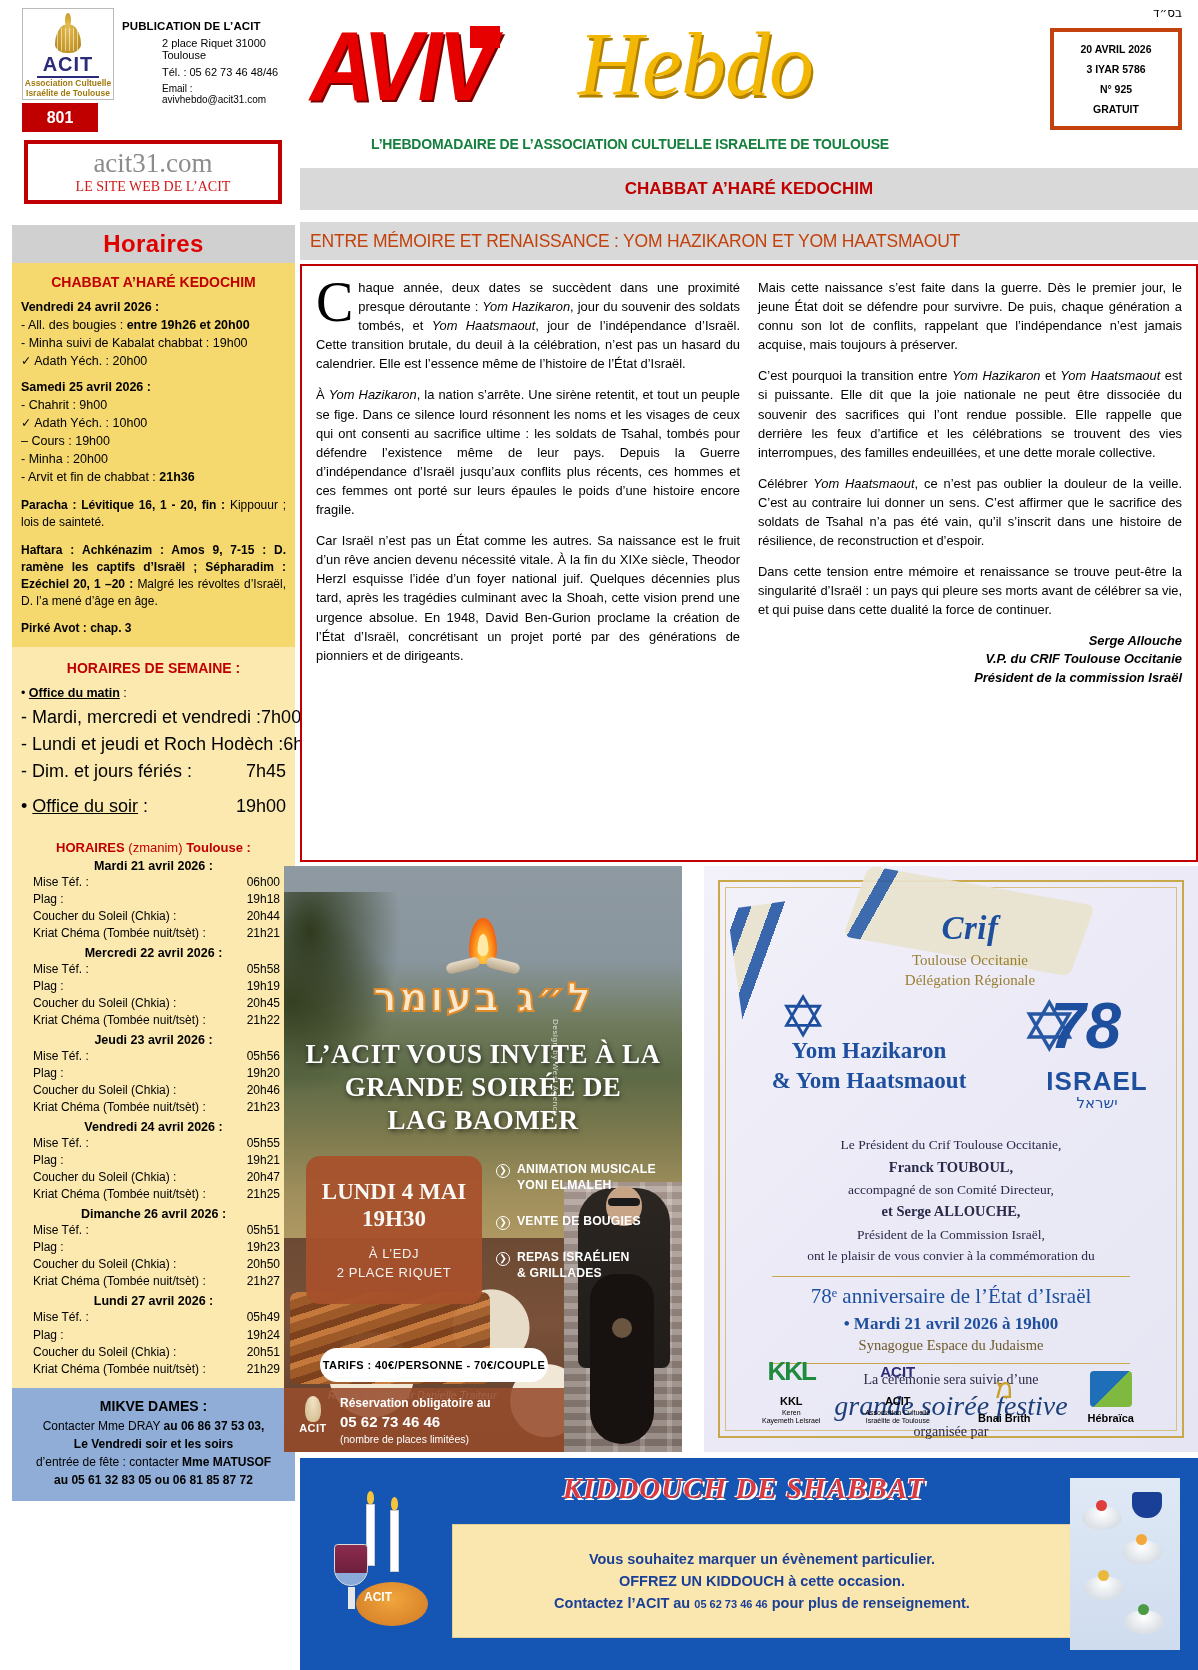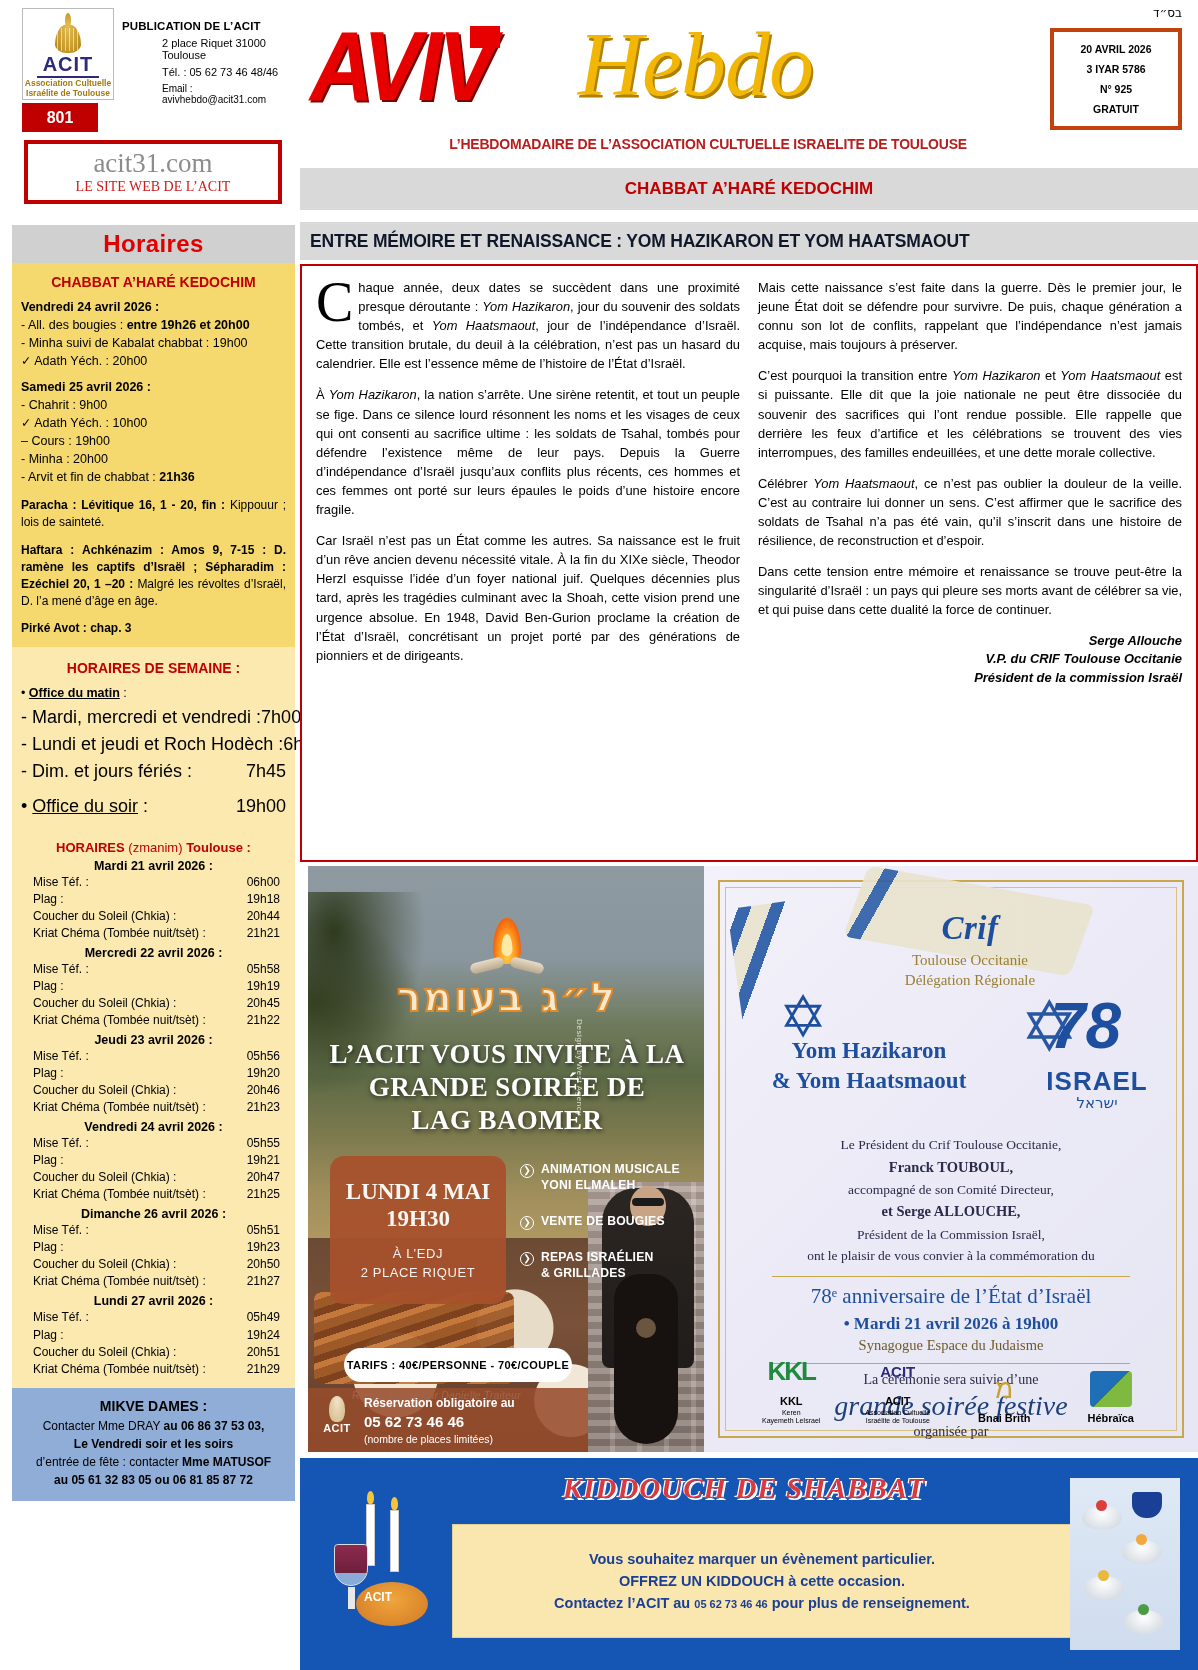--- a/index.html
+++ b/index.html
@@ -93,22 +93,22 @@
 
   .date-box {
     position: absolute; right: 16px; top: 28px; width: 132px; height: 102px;
     border: 4px solid #c2410c; background: #fff;
     display: flex; flex-direction: column; align-items: center; justify-content: center;
     gap: 8px;
   }
   .date-box div { font-size: 10.5px; font-weight: bold; }
 
   .tagline {
-    position: absolute; left: 327px; top: 136px; width: 640px;
-    text-align: right; font-size: 14px; font-weight: bold; color: #b91c1c;
+    position: absolute; left: 310px; top: 136px; width: 640px;
+    text-align: center; font-size: 14px; font-weight: bold; color: #15803d;
     letter-spacing: -.2px;
   }
 
   .chabbat-bar {
     position: absolute; left: 300px; top: 168px; width: 898px; height: 42px;
     background: #d9d9d9; display: flex; align-items: center; justify-content: center;
   }
   .chabbat-bar span { font-size: 17px; font-weight: bold; color: #c00000; }
 
   
@@ -146,41 +146,41 @@
   }
   .mikve .t { font-size: 14px; font-weight: bold; margin-bottom: 3px; }
   .mikve .l { font-size: 12px; line-height: 1.5; }
   .mikve .l b { font-weight: bold; }
 
   
   .art-head {
     position: absolute; left: 300px; top: 222px; width: 898px; height: 38px;
     background: #d9d9d9; display: flex; align-items: center; padding-left: 10px;
   }
-  .art-head span { font-size: 17.5px; font-weight: bold; color: #0f172a; letter-spacing: -.2px; }
+  .art-head span { font-size: 17.5px; font-weight: normal; color: #c2410c; letter-spacing: -.2px; }
 
   .art-body {
     position: absolute; left: 300px; top: 264px; width: 898px; height: 598px;
     border: 2px solid #c00000; background: #fff; padding: 12px 14px 8px 14px;
   }
   .art-cols { column-count: 2; column-gap: 18px; height: 100%; }
   .art-cols p {
     font-size: 12.9px; line-height: 1.48; text-align: justify; margin-bottom: 12px;
     hyphens: auto;
   }
   .art-cols p i { font-style: italic; }
   .dropcap::first-letter {
     float: left; font-size: 56px; line-height: .82; font-weight: normal;
     font-family: "Liberation Serif", serif; padding: 2px 5px 0 0;
   }
   .sig { text-align: right; font-size: 12.9px; font-style: italic; font-weight: bold; line-height: 1.45; }
 
   
   .ad-lag {
-    position: absolute; left: 308px; top: 866px; width: 398px; height: 586px;
+    position: absolute; left: 284px; top: 866px; width: 398px; height: 586px;
     overflow: hidden;
     background:
       linear-gradient(180deg, rgba(0,0,0,.08) 0%, rgba(0,0,0,0) 25%),
       linear-gradient(180deg,#9aa6ae 0%, #8d9aa2 16%, #6f7a5c 27%, #5d6a46 36%, #7d7a4e 46%, #a08f5c 56%, #b39a63 66%, #5b4236 74%, #3e2b22 100%);
   }
   .lag-trees {
     position: absolute; left: 0; top: 26px; width: 130px; height: 200px;
     background: radial-gradient(ellipse at 20% 20%, #2f3a1e 0%, rgba(47,58,30,0) 62%),
                 radial-gradient(ellipse at 5% 55%, #3a4524 0%, rgba(58,69,36,0) 60%);
   }

